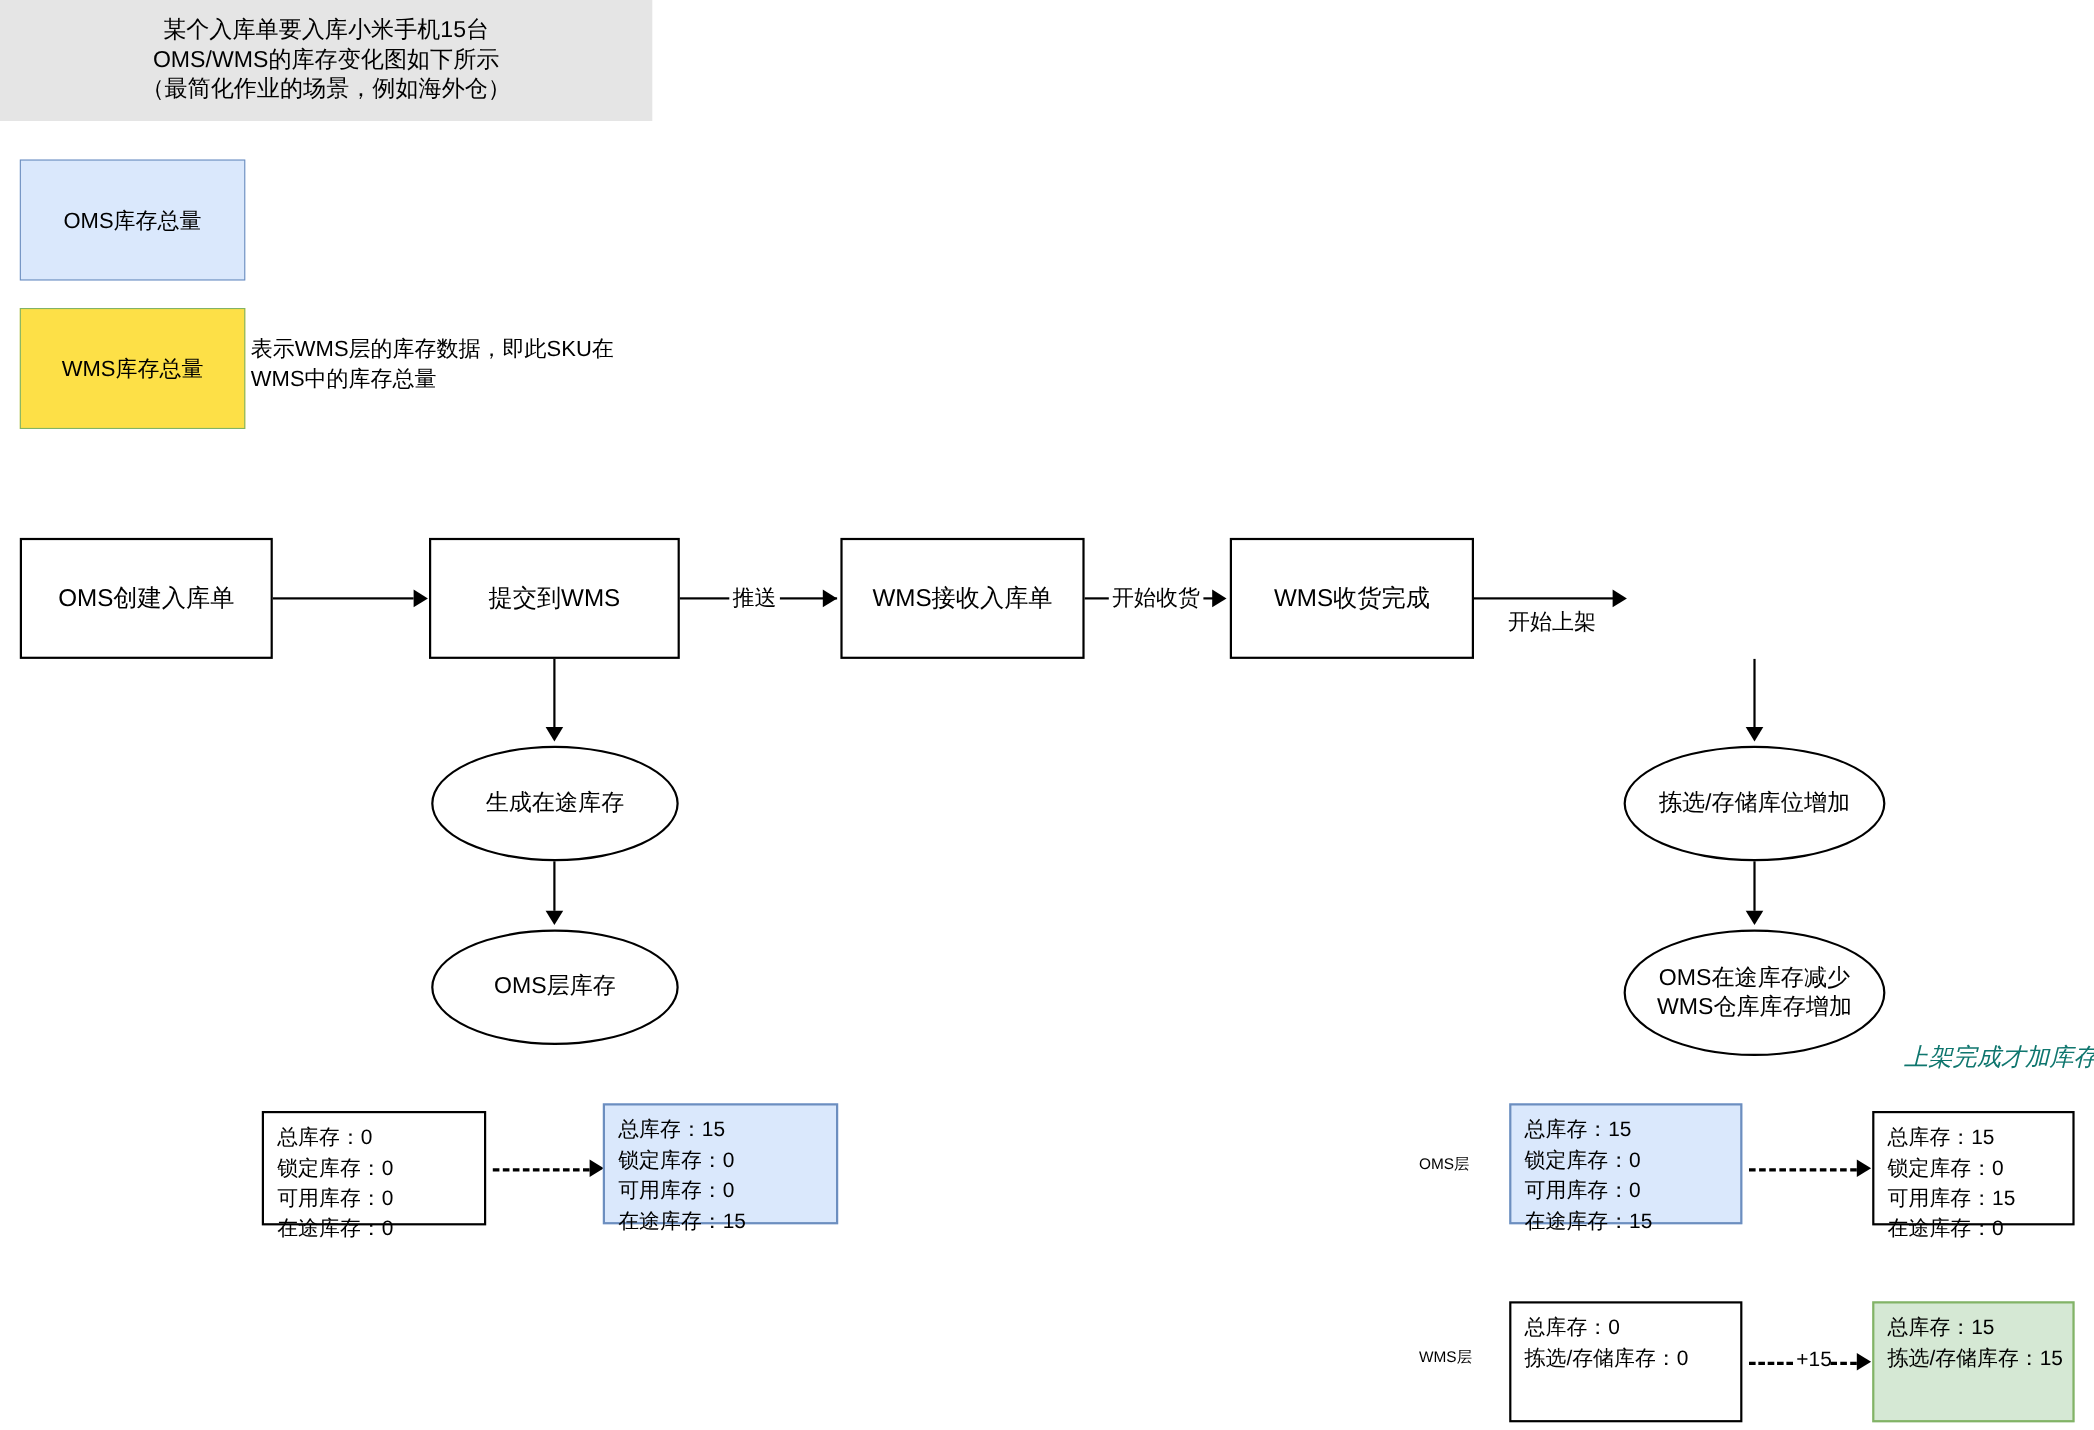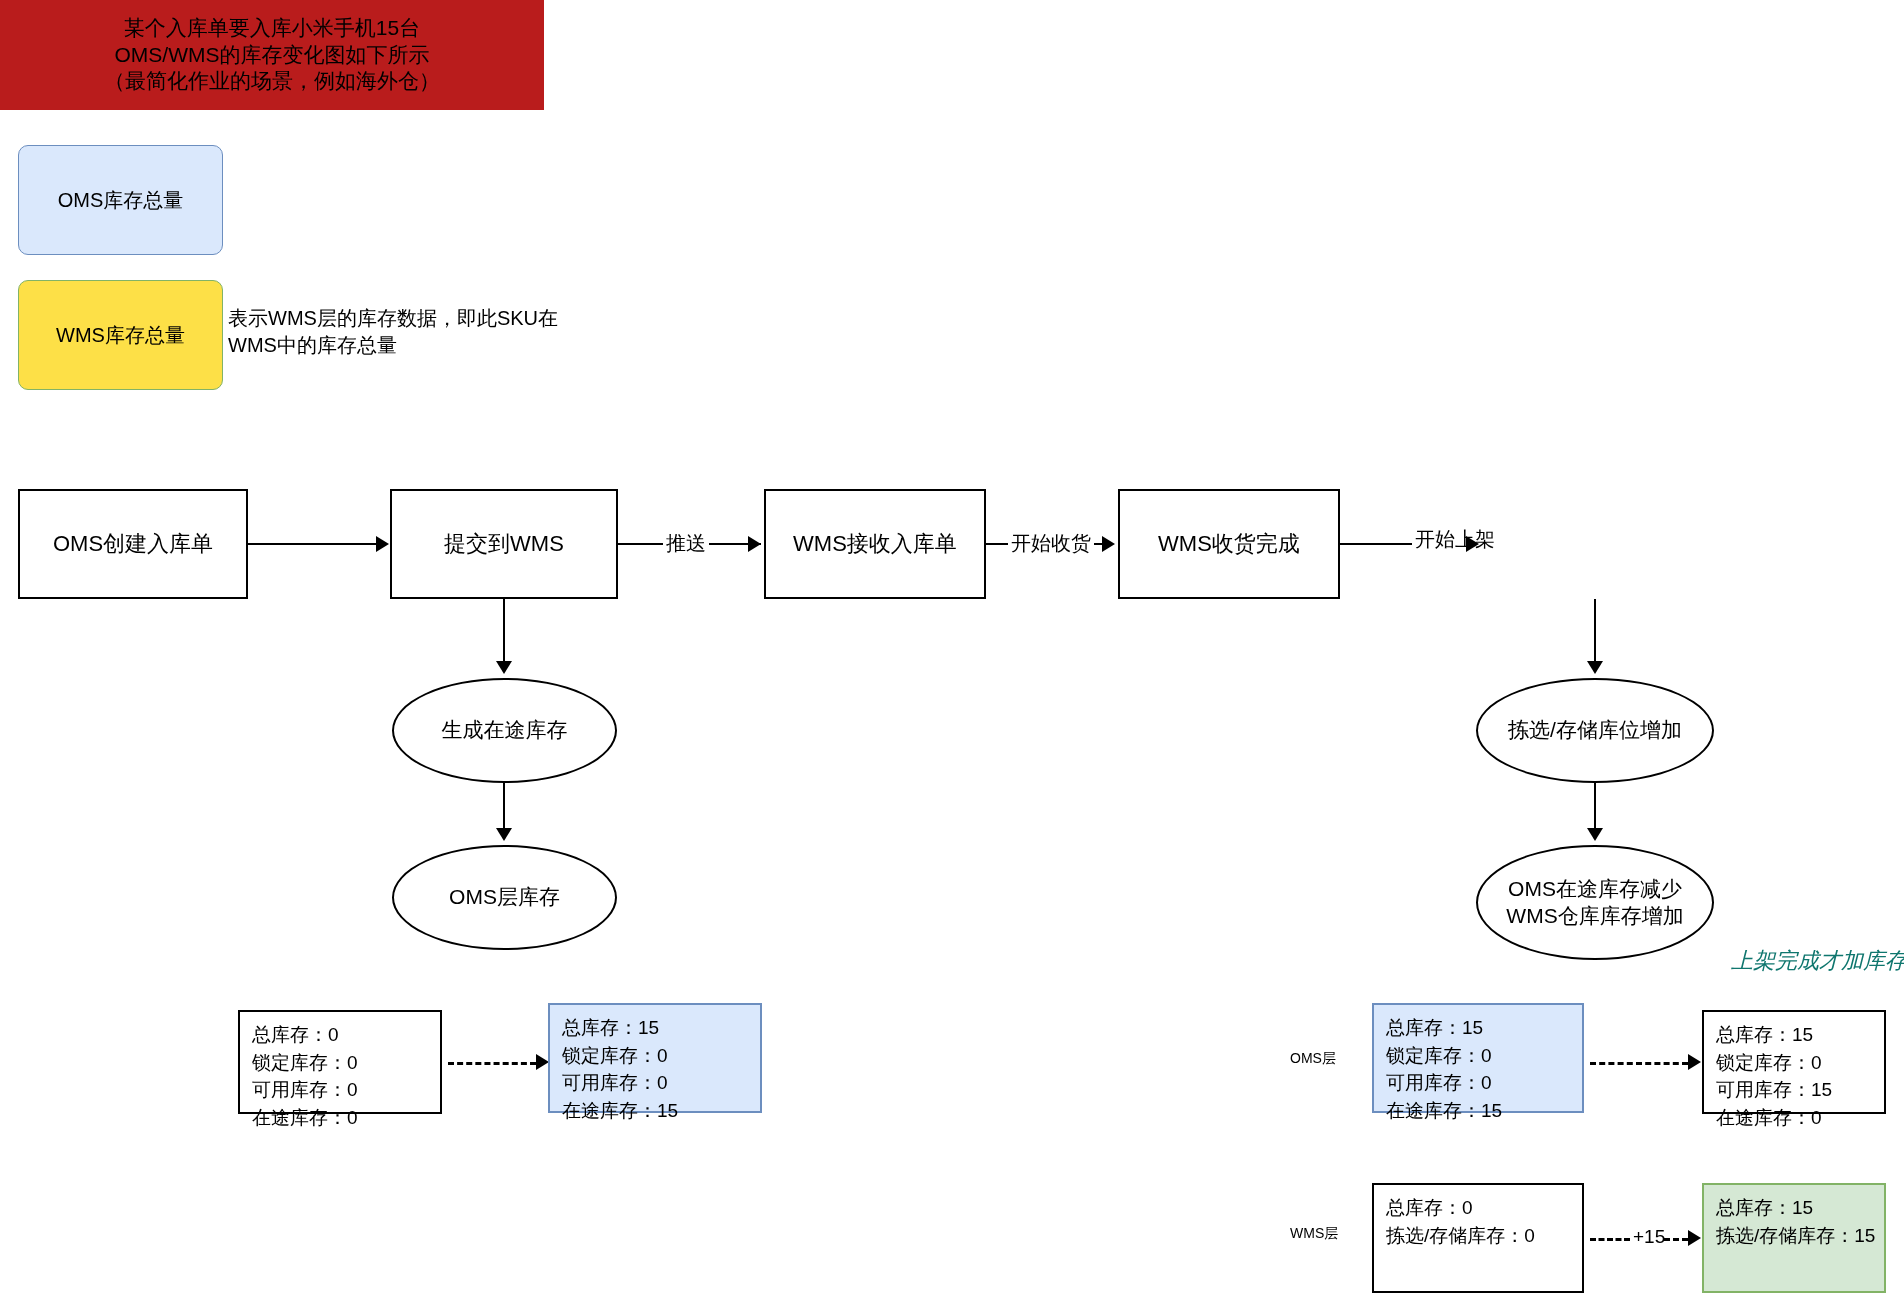--- a/index.html
+++ b/index.html
@@ -16,42 +16,41 @@
     width: 1904px;
     height: 1300px;
     overflow: hidden;
     background: #ffffff;
   }
   .abs { position: absolute; }
 
   
   .banner {
     left: 0px; top: 0px;
-    width: 544px; height: 110px;
-    background: #b91c1c;
+    width: 593px; height: 110px;
+    background: #e5e5e5;
     display: flex;
     flex-direction: column;
     align-items: center;
     justify-content: center;
     line-height: 1.28;
     font-size: 21px;
     color: #000;
     text-align: center;
   }
   .banner div { white-space: nowrap; }
 
   
   .legend-box {
     width: 205px; height: 110px;
     display: flex;
     align-items: center;
     justify-content: center;
     font-size: 20px;
     box-sizing: border-box;
-    border-radius: 10px;
   }
   .legend-blue {
     left: 18px; top: 145px;
     background: #dae8fc;
     border: 1px solid #6c8ebf;
   }
   .legend-green {
     left: 18px; top: 280px;
     background: #fde047;
     border: 1px solid #82b366;
@@ -188,21 +187,21 @@
 
   <div class="abs proc" style="left:764px; top:489px; width:222px;">WMS接收入库单</div>
 
   <div class="abs hline" style="left:986px; top:543px; width:118px;"></div>
   <div class="abs edge-label" style="left:1008px; top:530px;">开始收货</div>
   <div class="abs arrow-right" style="left:1102px; top:536px;"></div>
 
   <div class="abs proc" style="left:1118px; top:489px; width:222px;">WMS收货完成</div>
 
   <div class="abs hline" style="left:1340px; top:543px; width:128px;"></div>
-  <div class="abs edge-label" style="left:1368px; top:526px;margin-left:44px;">开始上架</div>
+  <div class="abs edge-label" style="left:1368px; top:552px;">开始上架</div>
   <div class="abs arrow-right" style="left:1466px; top:536px;"></div>
 
 
   <div class="abs vline" style="left:503px; top:599px; height:62px;"></div>
   <div class="abs arrow-down" style="left:496px; top:661px;"></div>
 
   <div class="abs ell" style="left:392px; top:678px; width:225px; height:105px;">生成在途库存</div>
 
   <div class="abs vline" style="left:503px; top:783px; height:45px;"></div>
   <div class="abs arrow-down" style="left:496px; top:828px;"></div>

